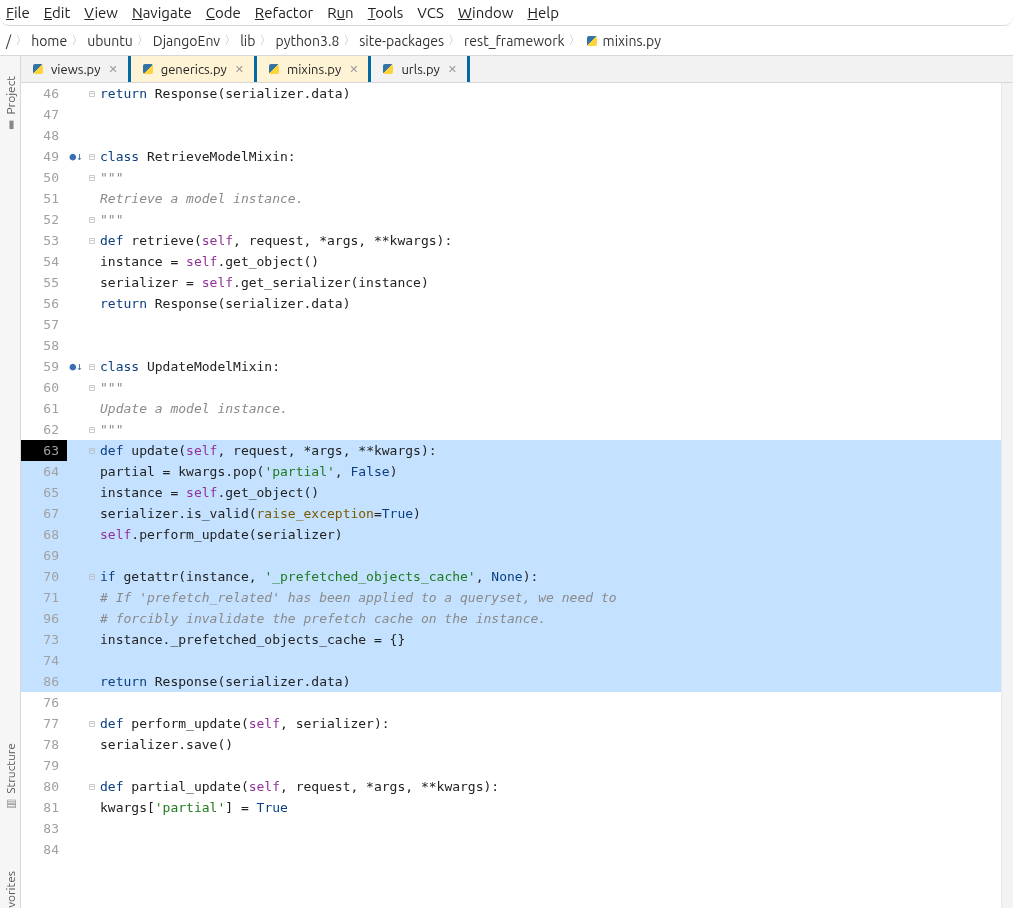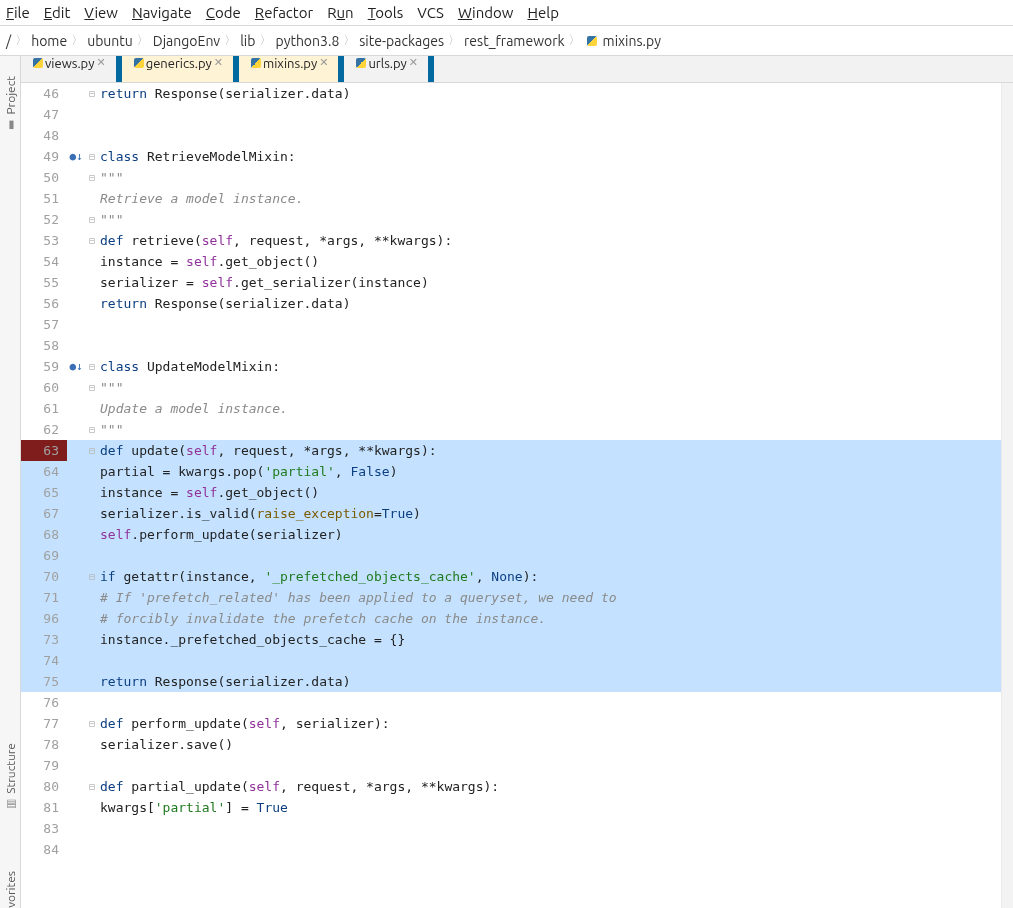--- a/index.html
+++ b/index.html
@@ -1,42 +1,42 @@
 <!DOCTYPE html>
 <html><head>
 <meta charset="utf-8">
 <style>
   * { box-sizing: border-box; margin: 0; padding: 0; }
   html, body { width: 1013px; height: 908px; font-family: "Ubuntu", "Segoe UI", Arial, sans-serif; font-size: 13px; background: #fff; color: #222; overflow: hidden; }
-  .menubar { display: flex; align-items: center; height: 26px; padding: 0 6px; gap: 14px; border-bottom: 1px solid #d8d8d8; font-size: 15px; }
+  .menubar { display: flex; align-items: center; height: 26px; padding: 0 6px; gap: 14px; border-bottom: 1px solid #d8d8d8; font-size: 15px; border-radius: 9px; }
   .menubar span u { text-decoration: underline; }
   .breadcrumbs { display: flex; align-items: center; height: 30px; padding: 0 6px; border-bottom: 1px solid #d8d8d8; font-size: 14px; color: #333; }
   .breadcrumbs .sep { color: #b0b0b0; margin: 0 4px; font-size: 12px; }
   .breadcrumbs .crumb { white-space: nowrap; }
   .breadcrumbs .last-icon { display:inline-block; width:14px; height:14px; margin-right:4px; position:relative; top:2px; }
   .py-icon { display:inline-block; width:14px; height:14px; position:relative; }
   .py-icon::before { content:""; display:block; width:10px; height:10px; border-radius:2px; background:linear-gradient(135deg,#3673a5 50%,#ffd43b 50%); position:absolute; top:2px; left:2px; }
   .workspace { display:flex; height: calc(908px - 26px - 30px); }
   .left-gutter { width: 21px; border-right:1px solid #d8d8d8; display:flex; flex-direction:column; align-items:center; gap:60px; padding-top:20px; background:#f6f6f6; }
   .left-gutter .vlabel { writing-mode: vertical-rl; transform: rotate(180deg); font-size:12px; color:#555; display:flex; align-items:center; gap:4px; }
   .left-gutter .glyph { font-size:11px; color:#888; }
   .main { flex:1; display:flex; flex-direction:column; min-width:0; }
   .tabs { display:flex; align-items:stretch; height:27px; border-bottom:1px solid #d8d8d8; background:#f2f2f2; }
-  .tab { display:flex; padding:0 10px; border-right:6px solid #0369a1; font-size:13px; cursor:default; position:relative; }
+  .tab { display:flex; align-items:center; gap:6px; padding:0 10px; border-right:3px solid #0369a1; font-size:13px; cursor:default; position:relative; }
   .tab .close { color:#999; font-size:11px; margin-left:2px; }
   .tab.active { background:#fff; }
   .tab.special { background:#fff3d6; }
   .editor { flex:1; display:flex; font-family: "DejaVu Sans Mono","Menlo","Consolas",monospace; font-size:13px; line-height:21px; overflow:hidden; background:#fff; position:relative;}
   .row { height:21px; display:flex;align-items:flex-end; }
   .row .ln { width:46px; text-align:right; padding-right:8px; color:#a0a0a0; }
   .row .mk { width:18px; text-align:center; color:#3b6fb5; font-size:11px; }
   .row .fd { width:14px; text-align:center; color:#b8b8b8; font-size:10px; }
   .row .code { flex:1; padding-left:1px; }
   .row.sel { background:#c4e2ff; }
-  .row.caret-line .ln { background:#7f1d1d; }
+  .row.caret-line .ln { background:#000000; }
   .kw { color:#0c3f80; font-weight:normal; }
   .fn { }
   .self { color:#90329a; }
   .str { color:#1f7a1f; }
   .cmt { color:#8a8a8a; font-style:italic; }
   .doc { color:#8a8a8a; font-style:italic; }
   .bool { color:#0c3f80; }
   .name {}
   .param { color:#7a5a00; }
   .right-stripe { width:12px; border-left:1px solid #eaeaea; background:#f3f3f3; }
@@ -286,21 +286,21 @@
             <div class="fd"></div>
             <div class="code">            instance._prefetched_objects_cache = {}</div>
           </div>
           <div class="row sel">
             <div class="ln">74</div>
             <div class="mk"></div>
             <div class="fd"></div>
             <div class="code"></div>
           </div>
           <div class="row sel">
-            <div class="ln">75</div>
+            <div class="ln">86</div>
             <div class="mk"></div>
             <div class="fd"></div>
             <div class="code">        <span class="kw">return</span> Response(serializer.data)</div>
           </div>
           <div class="row">
             <div class="ln">76</div>
             <div class="mk"></div>
             <div class="fd"></div>
             <div class="code"></div>
           </div>

